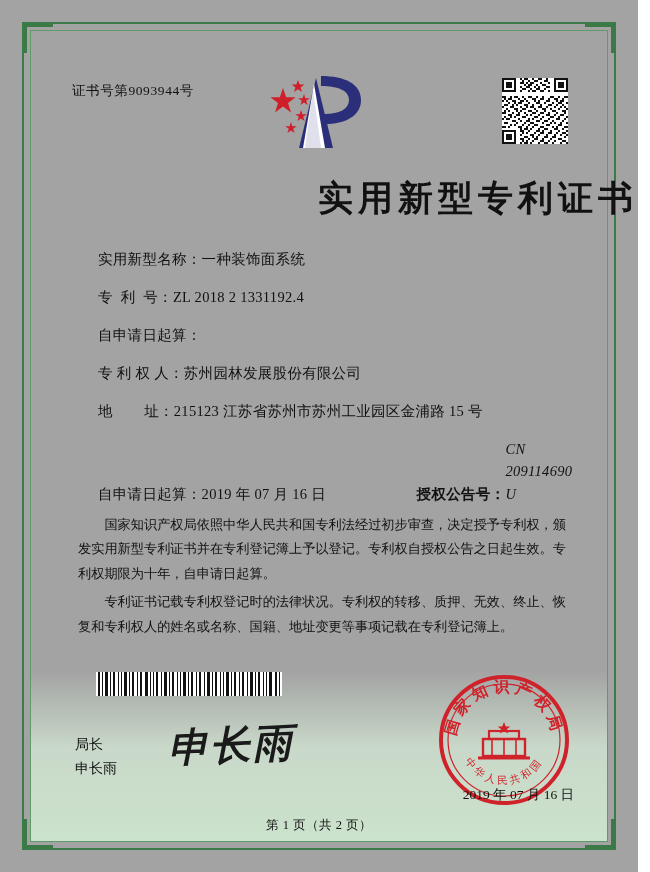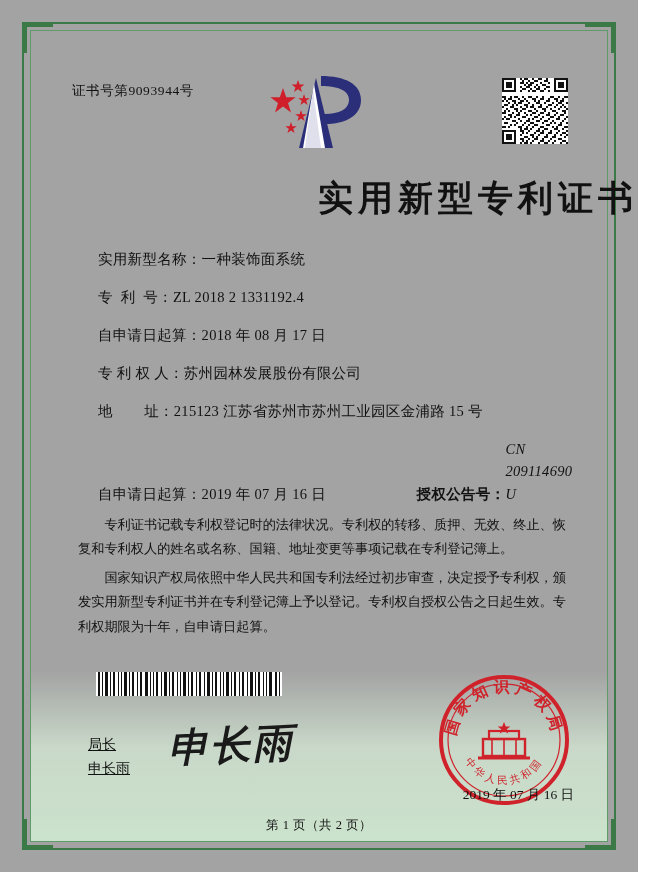--- a/index.html
+++ b/index.html
@@ -167,26 +167,25 @@
     position: absolute;
     left: 96px;
     top: 672px;
     width: 186px;
     height: 24px;
   }
 
   
   .sign-label {
     position: absolute;
-    left: 88px;
+    left: 75px;
     top: 733px;
     font-size: 14px;
     line-height: 1.7;
     color: #111;
-    text-decoration: underline;
   }
   .sign-script {
     position: absolute;
     left: 168px;
     top: 718px;
     font-size: 40px;
     font-family: "Liberation Serif", serif;
     font-style: italic;
     font-weight: bold;
     color: #1a1a1a;
@@ -505,41 +504,40 @@
     <div class="frow">
       <span class="flabel">实用新型名称：</span>
       <span class="fvalue">一种装饰面系统</span>
     </div>
     <div class="frow">
       <span class="flabel">专  利  号：</span>
       <span class="fvalue">ZL 2018 2 1331192.4</span>
     </div>
     <div class="frow">
       <span class="flabel">自申请日起算：</span>
-      <span class="fvalue">2018 年 08 月 17 日</span>
     </div>
     <div class="frow">
       <span class="flabel">专 利 权 人：</span>
       <span class="fvalue">苏州园林发展股份有限公司</span>
     </div>
     <div class="frow">
       <span class="flabel">地        址：</span>
       <span class="fvalue">215123 江苏省苏州市苏州工业园区金浦路 15 号</span>
     </div>
     <div class="frow dual">
       <span class="flabel">自申请日起算：</span>
       <span class="fvalue">2019 年 07 月 16 日</span>
       <span class="flabel2">授权公告号：</span>
       <span class="fvalue2">CN 209114690 U</span>
     </div>
   </div>
 
   <div class="paragraphs">
+    <p>国家知识产权局依照中华人民共和国专利法经过初步审查，决定授予专利权，颁发实用新型专利证书并在专利登记簿上予以登记。专利权自授权公告之日起生效。专利权期限为十年，自申请日起算。</p>
     <p>专利证书记载专利权登记时的法律状况。专利权的转移、质押、无效、终止、恢复和专利权人的姓名或名称、国籍、地址变更等事项记载在专利登记簿上。</p>
-    <p>国家知识产权局依照中华人民共和国专利法经过初步审查，决定授予专利权，颁发实用新型专利证书并在专利登记簿上予以登记。专利权自授权公告之日起生效。专利权期限为十年，自申请日起算。</p>
   </div>
 
   <div class="barcode">
     <svg viewBox="0 0 186 24" width="186" height="24" shape-rendering="crispEdges" aria-hidden="true">
       <rect width="186" height="24" fill="#ffffff"></rect>
       <g fill="#111111">
         <rect x="2" y="0" width="2" height="24"></rect>
           <rect x="6" y="0" width="1" height="24"></rect>
         <rect x="9" y="0" width="3" height="24"></rect>
           <rect x="14" y="0" width="1" height="24"></rect>

